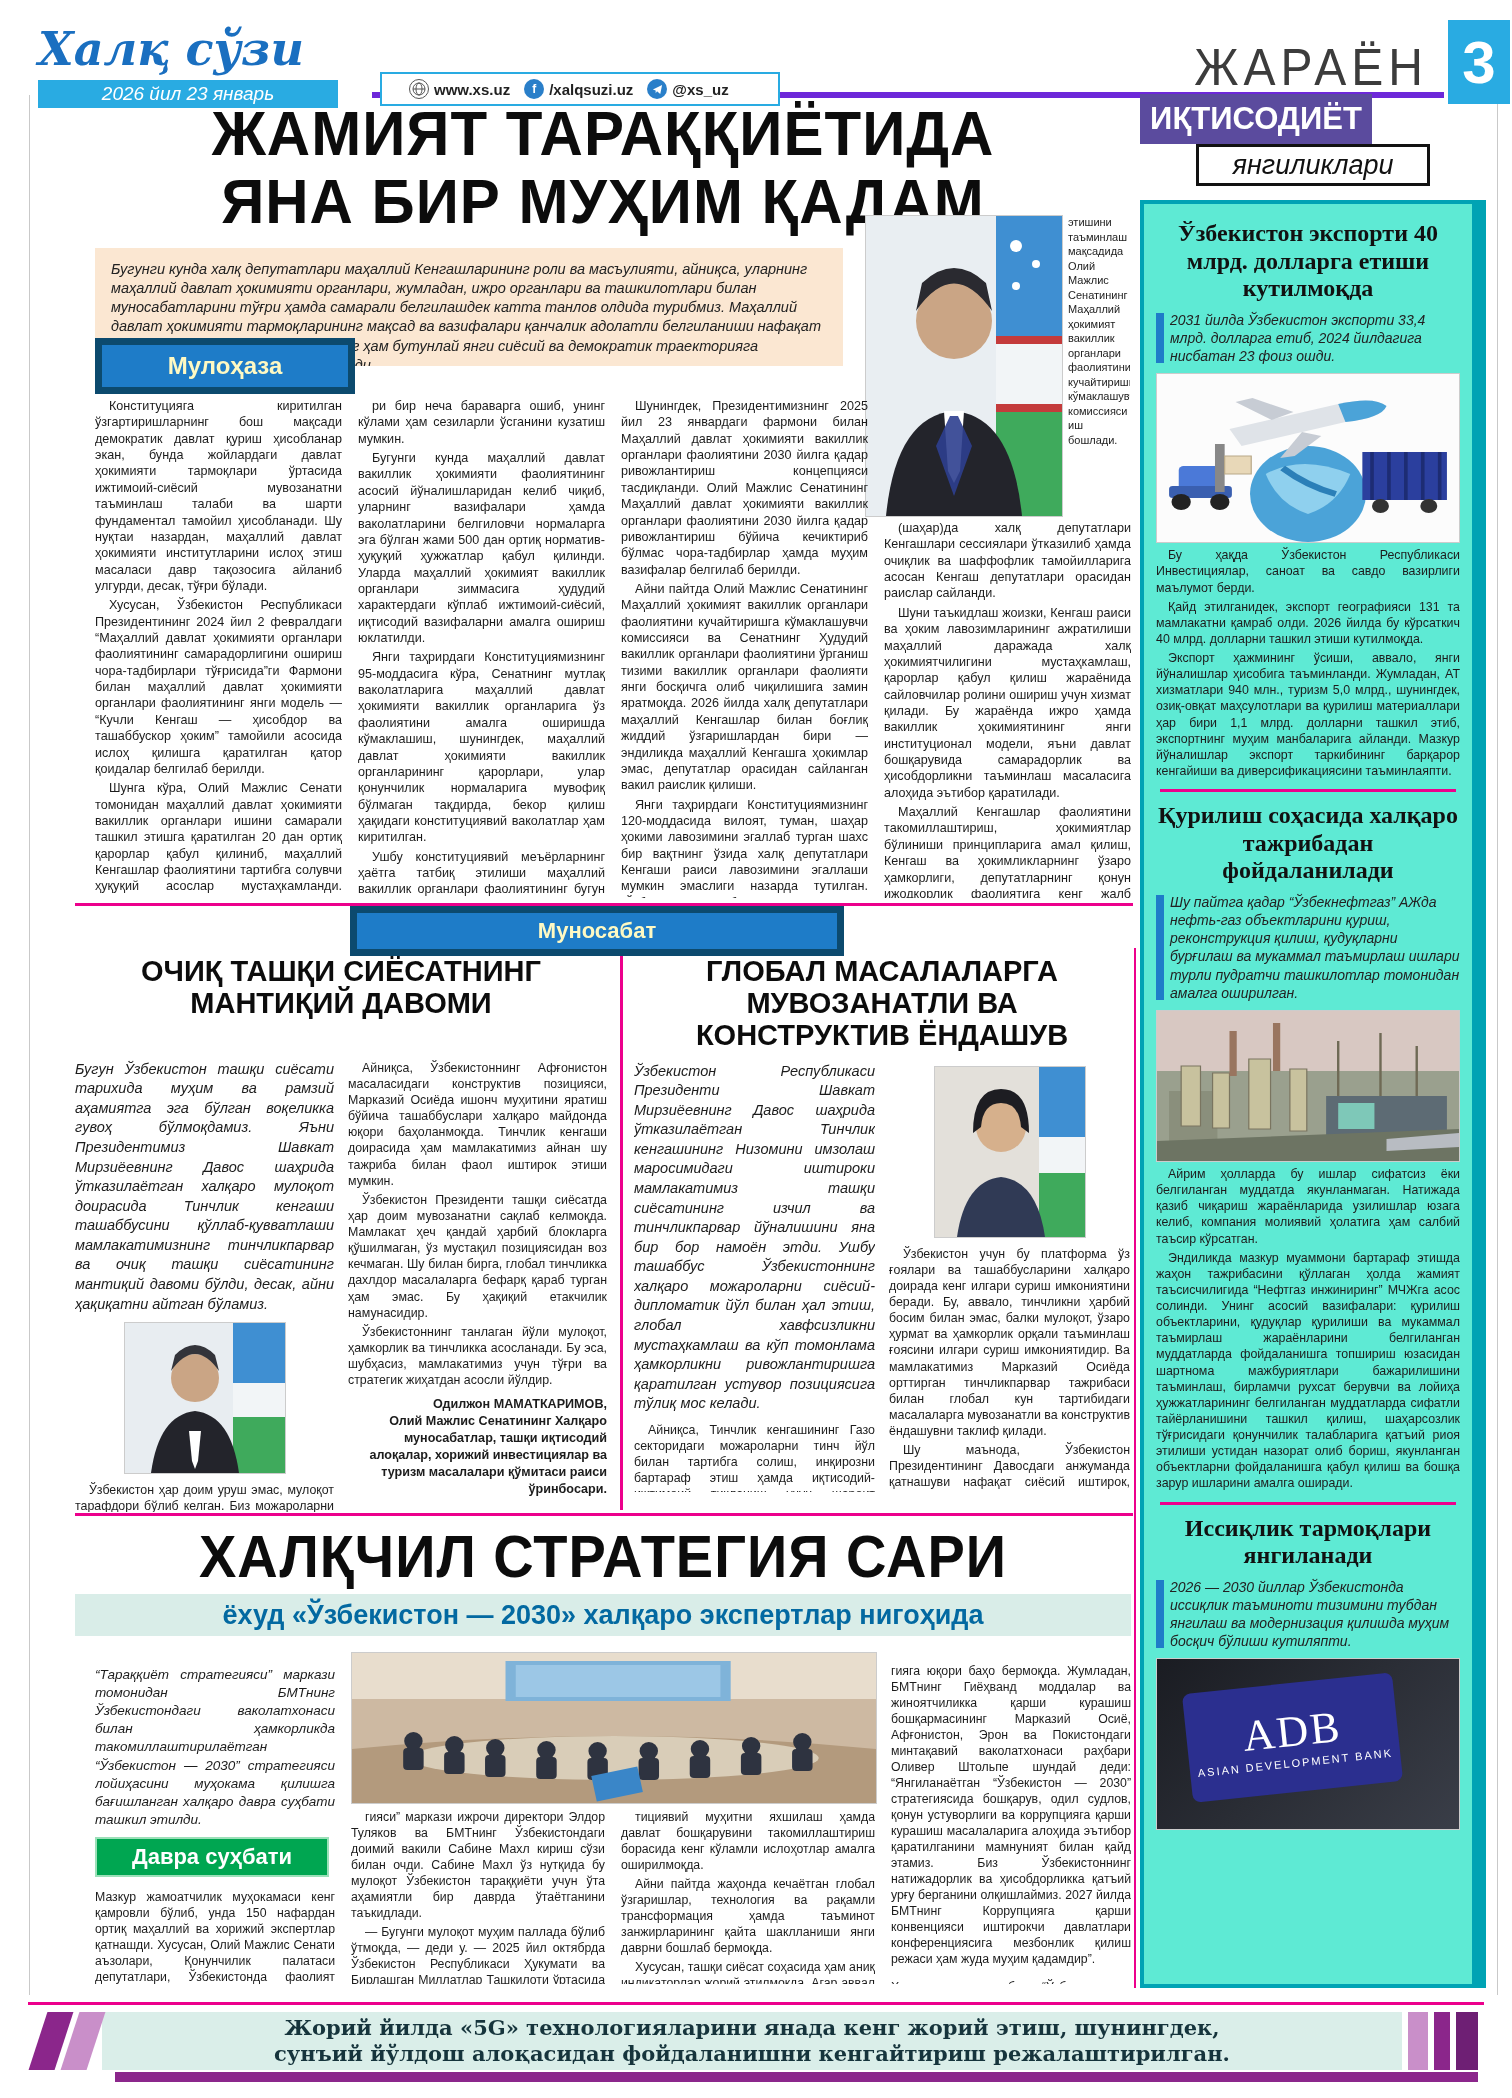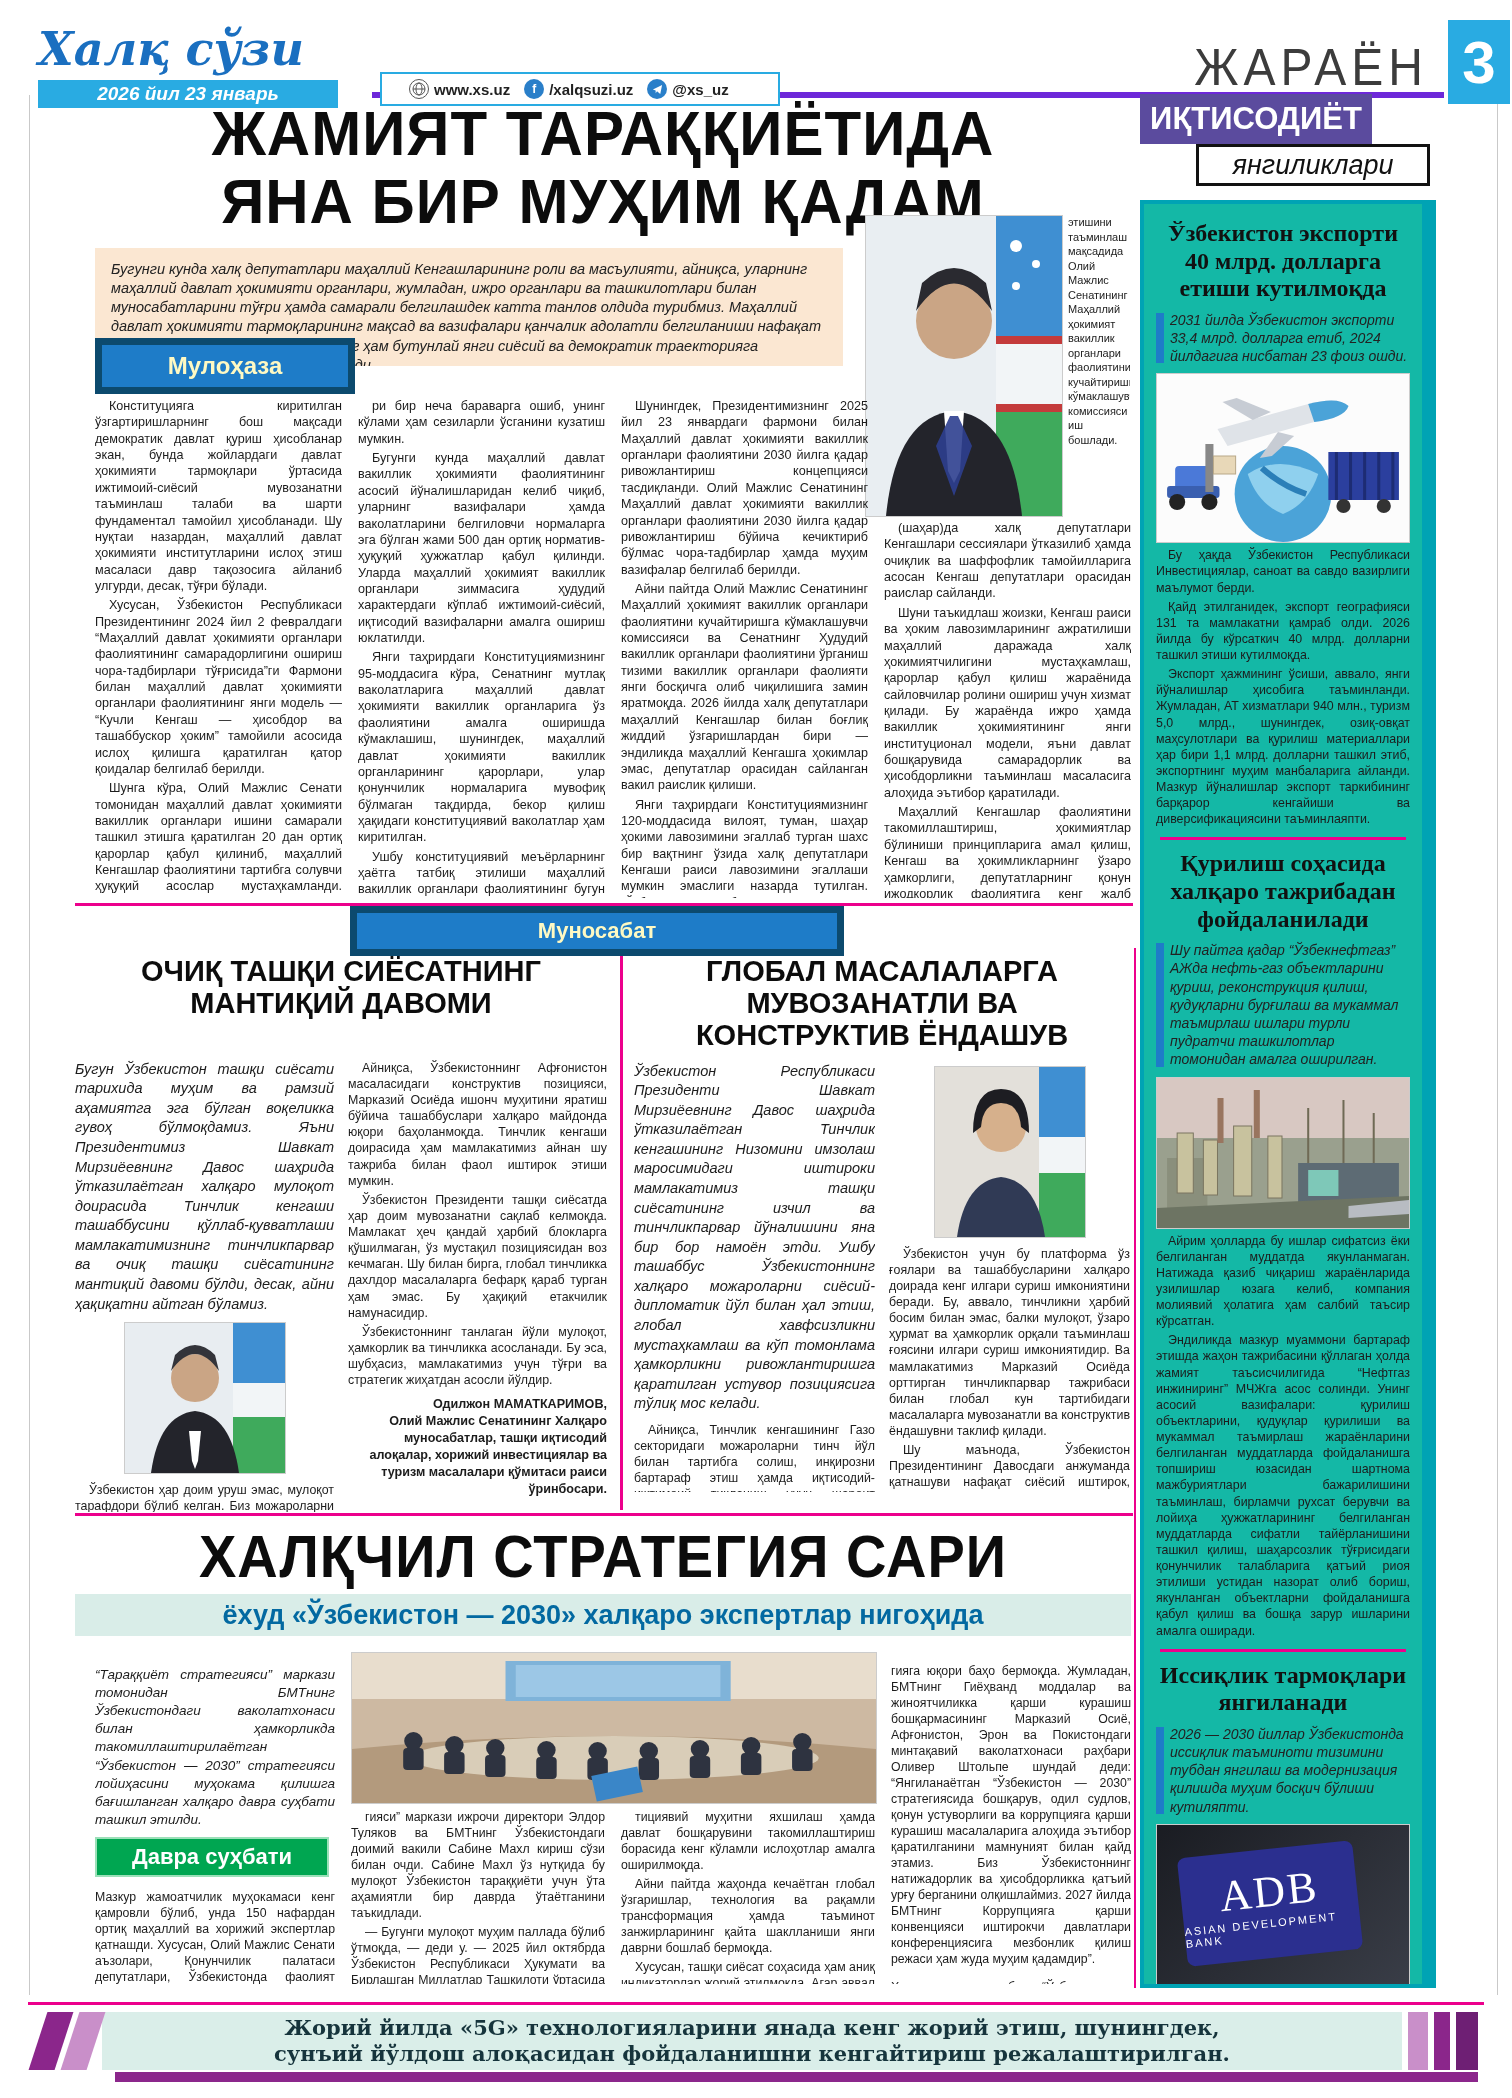--- a/index.html
+++ b/index.html
@@ -3,21 +3,21 @@
 <meta charset="utf-8">
 <style>
   html,body{margin:0;padding:0;background:#e8e8e8;}
   .page{position:relative;width:1512px;height:2098px;background:#fff;overflow:hidden;
         font-family:"Liberation Sans",sans-serif;color:#1c1c1c;}
   .rule{position:absolute;background:#c9c9c9;}
   
   .logo{position:absolute;left:38px;top:22px;font-family:"DejaVu Serif",serif;
         font-style:italic;font-weight:bold;font-size:46px;color:#1a6fc0;}
   .date-bar{position:absolute;left:38px;top:80px;width:300px;height:28px;background:#29abe2;
-        color:#fff;font-weight:bold;font-style:italic;font-size:19px;display:flex;
+        color:#fff;font-weight:normal;font-style:italic;font-size:19px;display:flex;
         align-items:center;justify-content:center;}
   .top-strip{position:absolute;left:372px;top:40px;width:1072px;height:12px;background:#29abe2;}
   .jarayon-box{position:absolute;left:372px;top:40px;width:1072px;height:52px;background:#fff;
         border-bottom:6px solid #6d28d9;}
   .jarayon{position:absolute;right:16px;top:0;font-size:48px;letter-spacing:5px;color:#3c3c3c;
         line-height:52px;transform:scaleY(1.08);transform-origin:top;}
   .contacts{position:absolute;left:380px;top:72px;width:400px;height:34px;background:#fff;
         border:2px solid #29abe2;display:flex;align-items:center;gap:14px;padding:0 27px;
         font-weight:bold;font-size:15px;color:#222;box-sizing:border-box;}
   .contact{display:flex;align-items:center;gap:5px;}
@@ -67,21 +67,21 @@
   .rt-midcols{display:flex;gap:16px;flex:1;overflow:hidden;}
   .rt-midcols .col{flex:1;}
   .davra{width:230px;height:36px;background:#00a651;border:2px solid #9be0b8;color:#fff;
         font-weight:bold;font-size:22px;display:flex;align-items:center;justify-content:center;margin:8px 0;}
   
   .sb-title{position:absolute;left:1140px;top:94px;width:232px;height:50px;background:#5b4b9e;
         color:#fff;font-weight:800;font-size:31px;display:flex;align-items:center;justify-content:center;}
   .sb-subtitle{position:absolute;left:1196px;top:144px;width:234px;height:42px;background:#fff;
         border:3px solid #111;font-style:italic;font-size:27px;color:#111;display:flex;
         align-items:center;justify-content:center;box-sizing:border-box;}
-  .sb-box{position:absolute;left:1140px;top:200px;width:296px;height:1788px;background:#14b8a6;
+  .sb-box{position:absolute;left:1140px;top:200px;width:346px;height:1788px;background:#5eead4;
         border:4px solid #00a3b4;border-right-width:14px;box-sizing:border-box;
         padding:10px 12px;overflow:hidden;}
   .sb-h{font-family:"Liberation Serif",serif;font-weight:bold;font-size:24px;line-height:1.15;
         text-align:center;color:#111;margin:6px 0;}
   .sb-lead{position:relative;padding-left:14px;font-style:italic;font-size:14px;line-height:1.3;
         margin:8px 0;color:#222;}
   .sb-leadbar{position:absolute;left:0;top:2px;bottom:2px;width:8px;background:#1e7cc8;}
   .sb-body{font-size:12.4px;line-height:1.3;text-align:justify;}
   .sb-body p{margin:0 0 3px 0;text-indent:12px;}
   .sb-div{height:3px;background:#ec008c;margin:10px 4px;}

